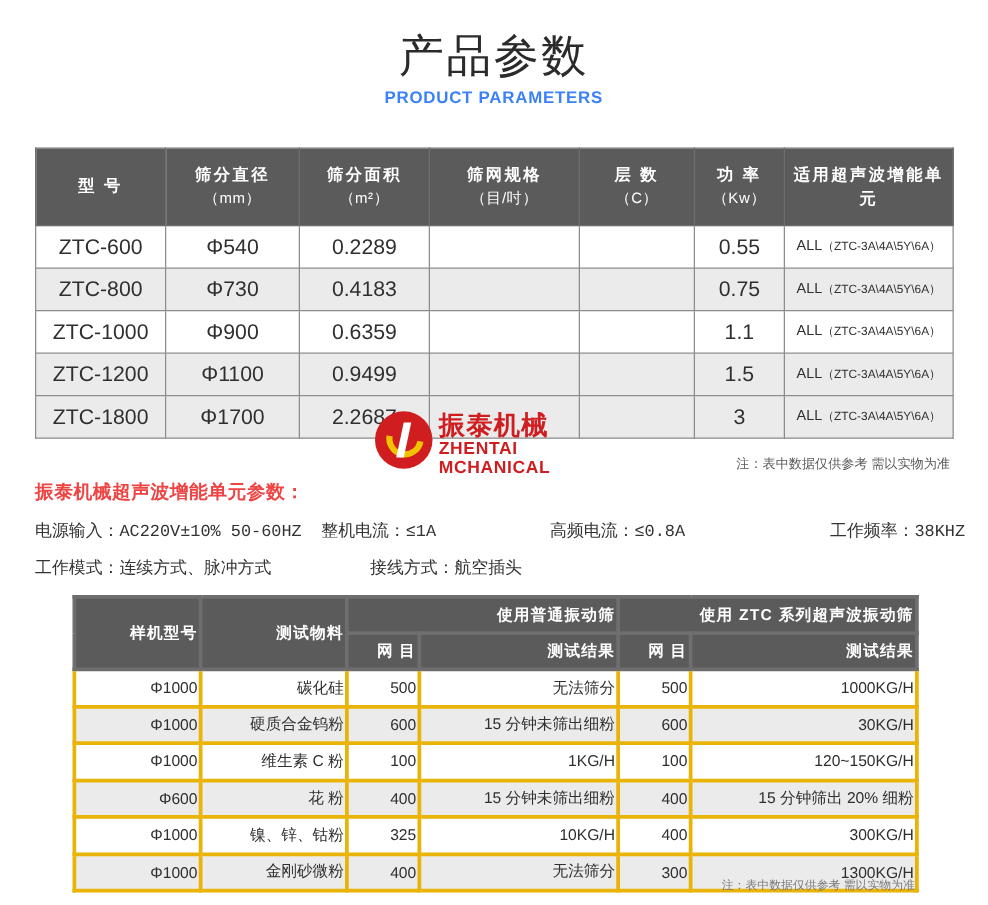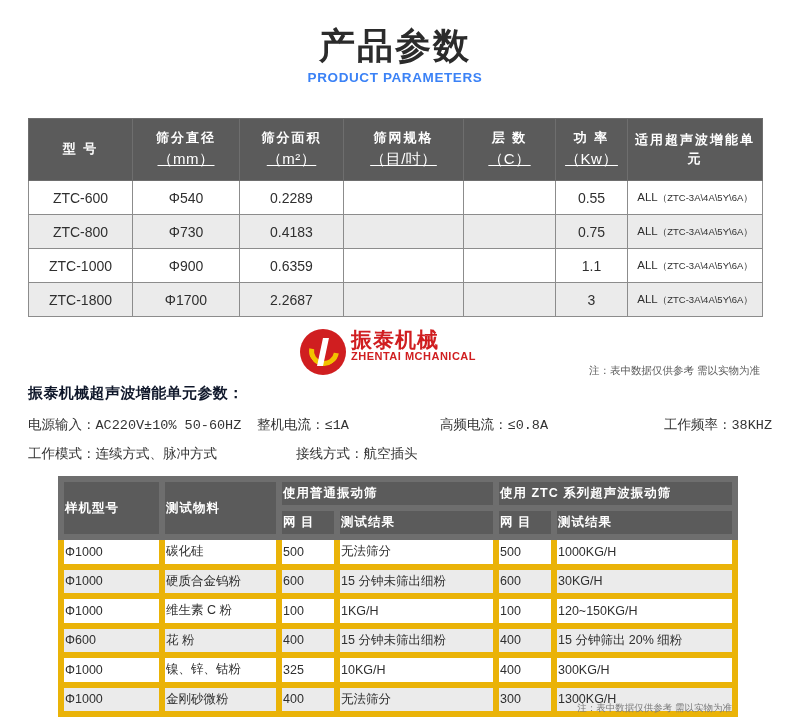--- a/index.html
+++ b/index.html
@@ -16,21 +16,21 @@
     background: #fff;
   }
 
   
   .title-block {
     text-align: center;
     padding-top: 26px;
   }
   .title-cn {
     font-size: 36px;
-    font-weight: bold;
+    font-weight: normal;
     color: #2b2b2b;
     letter-spacing: 2px;
     line-height: 1.1;
     font-family: "DejaVu Sans", "Liberation Sans", sans-serif;
   }
   .title-en {
     font-size: 13.5px;
     font-weight: bold;
     color: #3b82f6;
     letter-spacing: 0.6px;
@@ -56,25 +56,25 @@
     background: #5b5b5b;
     color: #ffffff;
     font-size: 12.5px;
     font-weight: bold;
     height: 62px;
     padding: 2px 2px;
     line-height: 1.45;
     border-color: #6e6e6e;
   }
   .th-main { display: block; font-size: 13px; letter-spacing: 2px; }
-  .th-sub  { display: block; font-size: 15px; font-weight: normal; letter-spacing: 0.5px; text-decoration: underline; }
+  .th-sub  { display: block; font-size: 12px; font-weight: normal; letter-spacing: 0.5px; }
 
   .t1 tbody td {
     height: 34px;
-    font-size: 14px;
+    font-size: 17px;
     color: #2f2f2f;
     background: #ffffff;
   }
   .t1 tbody tr.alt td { background: #ebebeb; margin-top: 24px; }
   .t1 td.unit { font-size: 11.5px; }
   .t1 td.unit .small { font-size: 9.5px; }
 
   
   .logo {
     position: absolute;
@@ -112,38 +112,38 @@
   .logo .txt {
     margin-left: 5px;
     line-height: 1.05;
   }
   .logo .txt .cn {
     font-size: 21px; font-weight: bold; color: #d01e20;
     letter-spacing: 1px;
     font-family: "DejaVu Sans", "Liberation Sans", sans-serif;
   }
   .logo .txt .en {
-    font-size: 11px; font-weight: bold; color: #d01e20;
+    font-size: 14px; font-weight: bold; color: #d01e20;
     letter-spacing: 0.5px;
   }
 
   .note1 {
     position: absolute;
     right: 30px; top: 364px;
     font-size: 10.5px;
     color: #5a5a5a;
   }
 
   
   .red-head {
     position: absolute;
     left: 28px; top: 384px;
     font-size: 15px;
     font-weight: bold;
-    color: #0f172a;
+    color: #ef4444;
     letter-spacing: 0.4px;
     font-family: "DejaVu Sans", "Liberation Sans", sans-serif;
   }
 
   
   .specs {
     position: absolute;
     left: 28px; top: 410px;
     width: 744px;
     font-size: 13.5px;
@@ -160,22 +160,22 @@
   .c2 { width: 214px; }
   .c3 { width: 262px; }
 
   
   .t2 {
     position: absolute;
     left: 58px; top: 476px;
     width: 674px;
   }
   .t2 th, .t2 td {
-    border: 6px solid #eab308;
-    text-align: left;
+    border: 3px solid #eab308;
+    text-align: right;
     vertical-align: middle;
     margin-left: 28px;
   }
   .t2 thead th {
     background: #5b5b5b;
     color: #fff;
     font-size: 12.5px;
     font-weight: bold;
     height: 29px;
     border-color: #6e6e6e;
@@ -266,20 +266,29 @@
         <td>0.75</td>
         <td class="unit"><span>ALL</span><span class="small">（ZTC-3A\4A\5Y\6A）</span></td>
       </tr>
       <tr>
         <td>ZTC-1000</td>
         <td>Φ900</td>
         <td>0.6359</td>
         <td></td>
         <td></td>
         <td>1.1</td>
+        <td class="unit"><span>ALL</span><span class="small">（ZTC-3A\4A\5Y\6A）</span></td>
+      </tr>
+      <tr class="alt">
+        <td>ZTC-1200</td>
+        <td>Φ1100</td>
+        <td>0.9499</td>
+        <td></td>
+        <td></td>
+        <td>1.5</td>
         <td class="unit"><span>ALL</span><span class="small">（ZTC-3A\4A\5Y\6A）</span></td>
       </tr>
       <tr class="alt">
         <td>ZTC-1800</td>
         <td>Φ1700</td>
         <td>2.2687</td>
         <td></td>
         <td></td>
         <td>3</td>
         <td class="unit"><span>ALL</span><span class="small">（ZTC-3A\4A\5Y\6A）</span></td>

